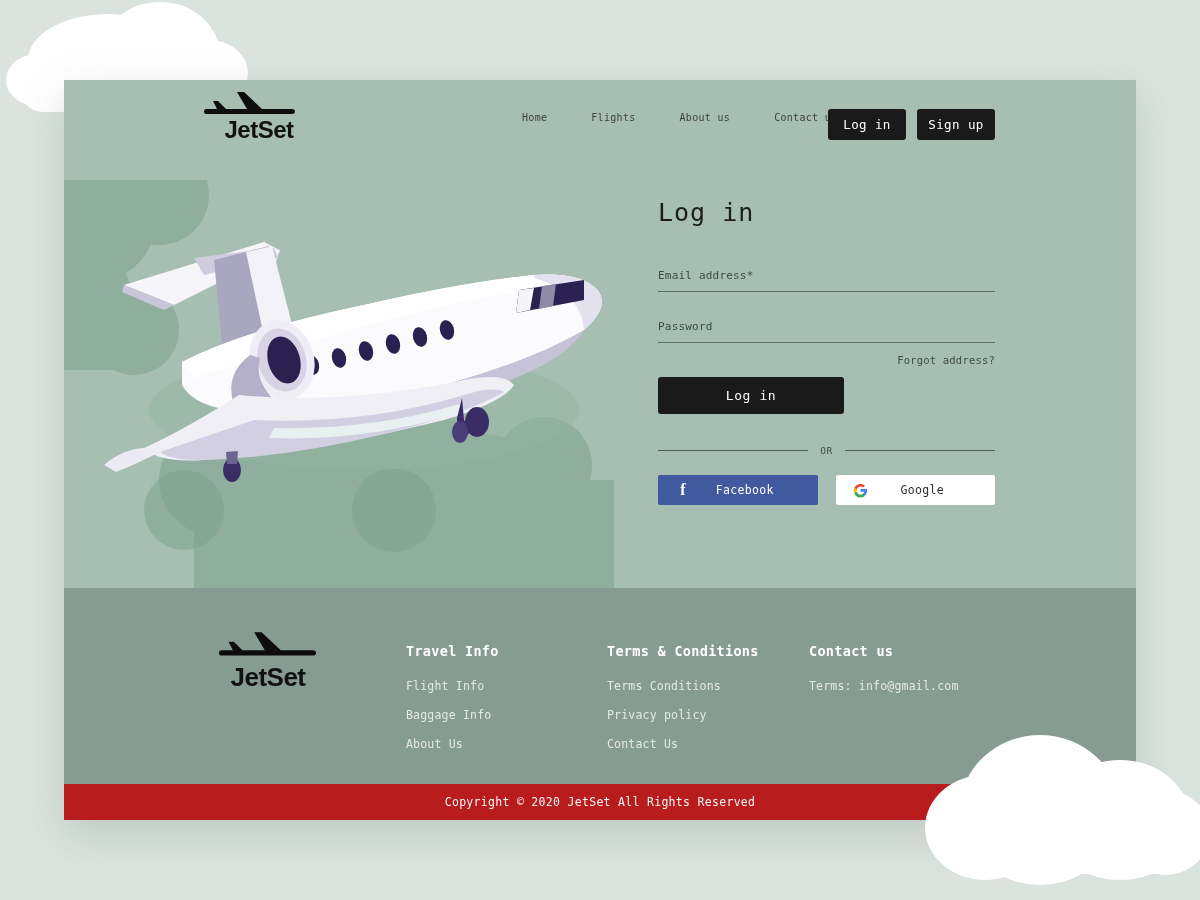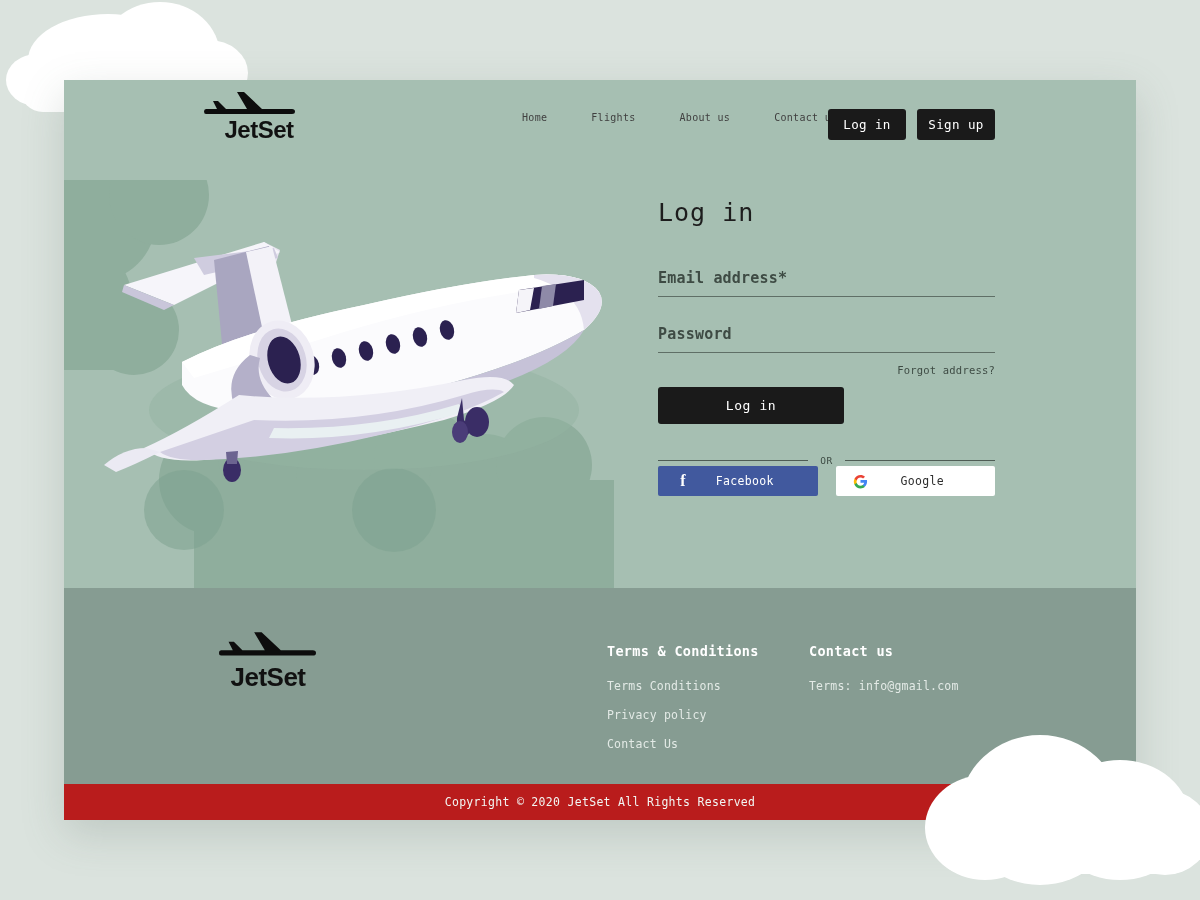--- a/index.html
+++ b/index.html
@@ -143,25 +143,24 @@
   .login-title {
     font-size: 25px;
     color: #1d1d1d;
     letter-spacing: 1px;
     margin-bottom: 42px;
   }
 
   .field { position: relative; margin-bottom: 28px; }
   .field-label {
     display: block;
-    font-size: 15px;
+    font-size: 11px;
     color: #3e4b44;
     letter-spacing: 0.2px;
     margin-bottom: 9px;
-    font-weight: bold;
   }
   .field-line {
     display: block;
     width: 100%;
     height: 1px;
     background: #5f6f66;
     border: none;
   }
   .field input {
     position: absolute;
@@ -202,20 +201,21 @@
     padding: 11px 0;
     text-align: center;
     cursor: pointer;
   }
 
   .or-divider {
     display: flex;
     align-items: center;
     gap: 12px;
     margin-top: 31px;
+    margin-bottom: 19px;
   }
   .or-divider .rule { flex: 1; height: 1px; background: #4e5c54; }
   .or-divider .or-text { font-size: 9.5px; color: #3e4b44; letter-spacing: 0.5px; }
 
   .social-row { display: flex; gap: 18px; }
 
   .social-btn {
     display: flex;
     align-items: center;
     width: 160px;
@@ -488,20 +488,26 @@
 
   <div class="footer">
 
     <div class="footer-brand">
       <svg width="100" height="32" viewBox="0 0 92 30">
         <path d="M2 24 L88 24 Q91 24 91 21.5 Q91 19 88 19 L58 19 L40 2 L33 2 L43 19 L22 19 L14 11 L9 11 L13 19 L2 19 Q0 19 0 21.5 Q0 24 2 24 Z" fill="#0d0d0d"></path>
       </svg>
       <div class="brand-name">JetSet</div>
     </div>
 
+    <div class="footer-col c1">
+      <div class="footer-head">Travel Info</div>
+      <a class="footer-link">Flight Info</a>
+      <a class="footer-link">Baggage Info</a>
+      <a class="footer-link">About Us</a>
+    </div>
 
     <div class="footer-col c2">
       <div class="footer-head">Terms &amp; Conditions</div>
       <a class="footer-link">Terms Conditions</a>
       <a class="footer-link">Privacy policy</a>
       <a class="footer-link">Contact Us</a>
     </div>
 
     <div class="footer-col c3">
       <div class="footer-head">Contact us</div>

